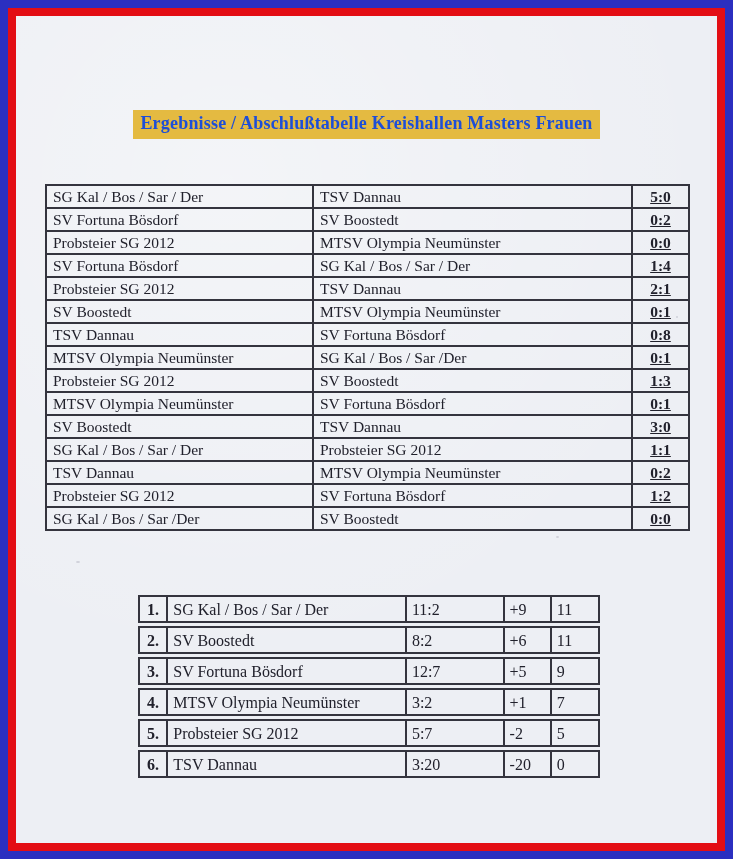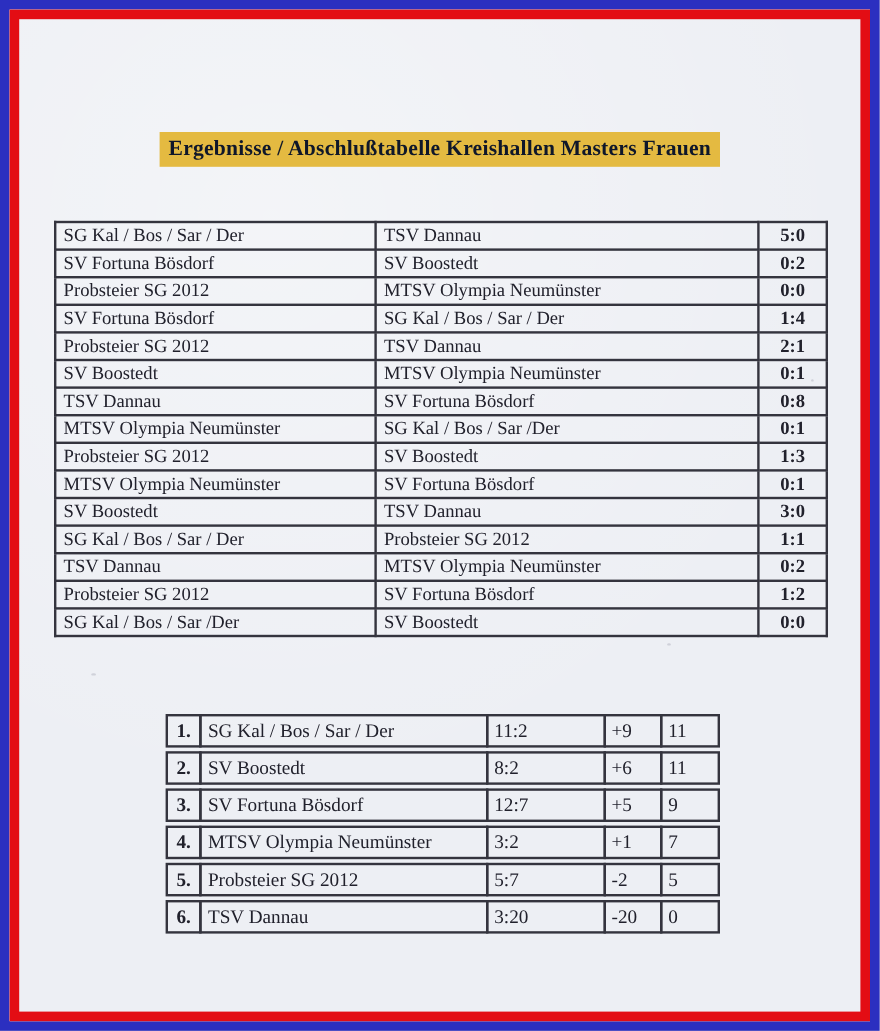--- a/index.html
+++ b/index.html
@@ -27,21 +27,21 @@
 
   
   .title-wrap {
     position: absolute;
     top: 94px; left: 0; right: 0;
     text-align: center;
   }
   .title {
     display: inline-block;
     background: #e4ba41;
-    color: #0f172a;
+    color: #1d4ed8;
     font-weight: bold;
     font-size: 18px;
     line-height: 1.2;
     padding: 3px 7px 4px 7px;
     letter-spacing: 0.2px;
     text-align: right;
   }
 
   
   table.results {
@@ -57,20 +57,21 @@
     font-size: 15.5px;
     color: #21212c;
     padding: 0 6px;
     overflow: hidden;
     white-space: nowrap;
   }
   table.results td.score {
     text-align: center;
     font-weight: bold;
     padding: 0 2px;
+    text-decoration: underline;
   }
   col.c-home { width: 267px; }
   col.c-away { width: 319px; }
   col.c-score { width: 57px; }
 
   
   .standings {
     position: absolute;
     left: 122px; top: 579px;
     width: 462px;

